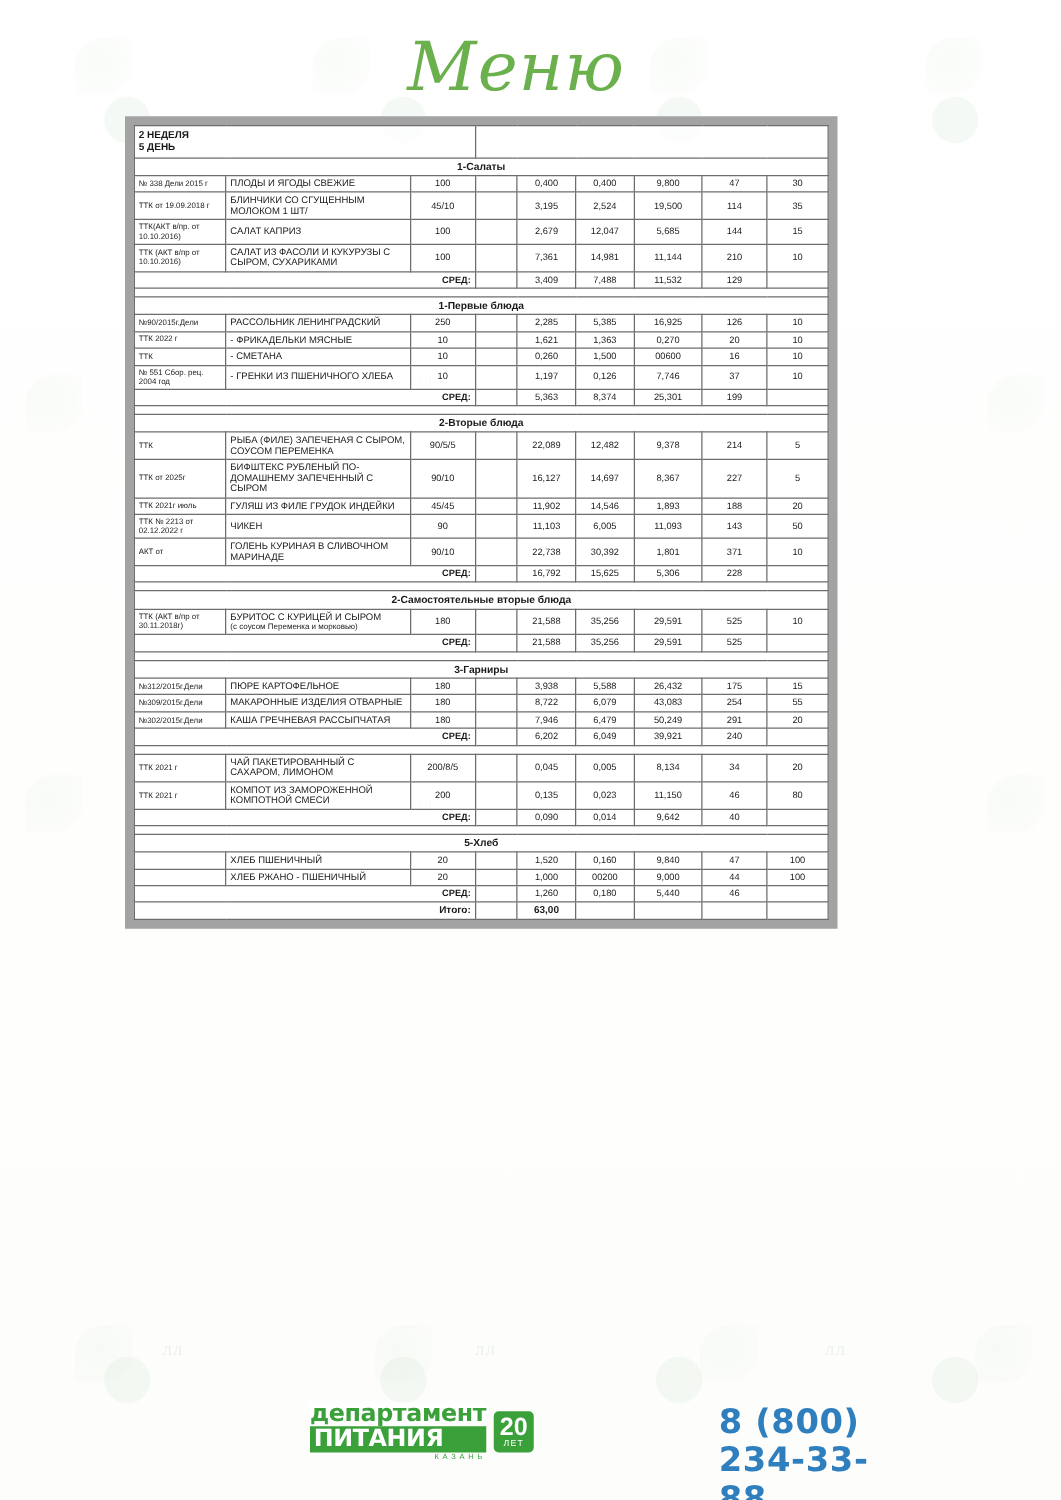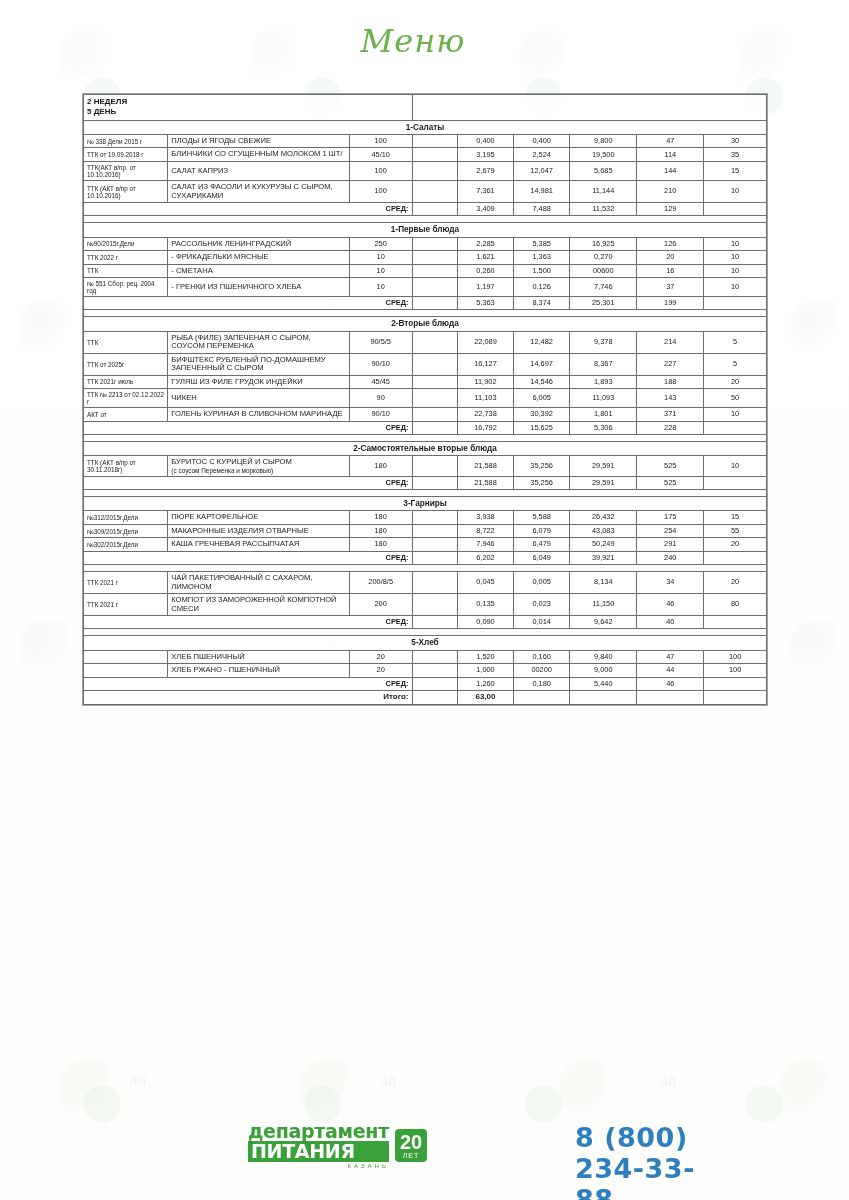--- a/index.html
+++ b/index.html
@@ -54,33 +54,33 @@
   }
 
   
   .menu-title {
     position: absolute;
     top: 22px;
     left: 0;
     width: 826px;
     text-align: center;
     font-family: "DejaVu Serif", serif;
-    font-size: 32px;
+    font-size: 54px;
     color: #6ab04c;
     font-style: italic;
     letter-spacing: 1px;
   }
 
   
   .sheet {
     position: absolute;
     top: 93px;
-    left: 82px;
-    width: 686px;
-    border: 1px solid #a3a3a3;
+    left: 100px;
+    width: 570px;
+    border: 7px solid #a3a3a3;
     background: rgba(255,255,255,0.72);
     box-sizing: border-box;
   }
   table.menu {
     width: 100%;
     border-collapse: collapse;
     font-size: 7.4px;
     line-height: 1.12;
   }
   table.menu td {

